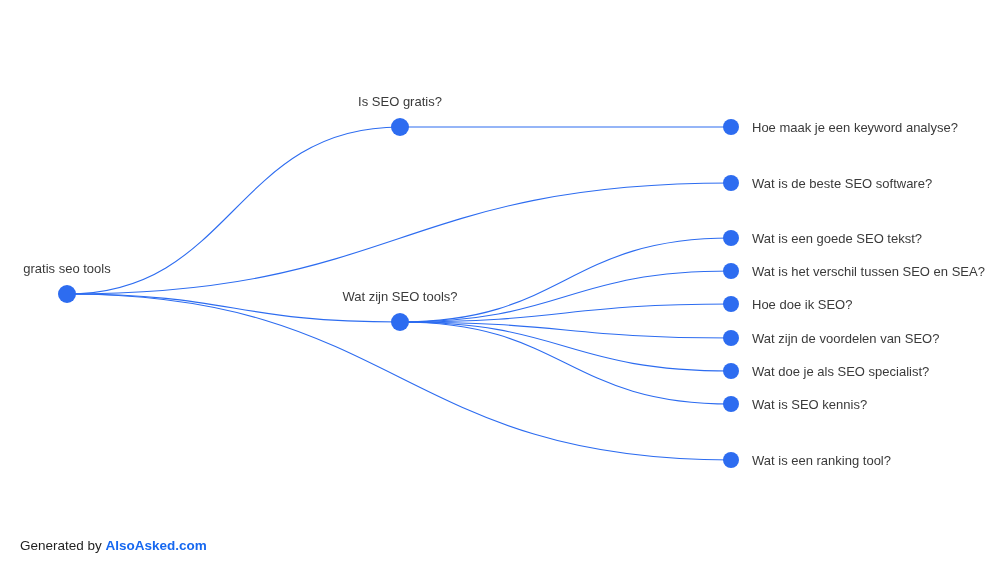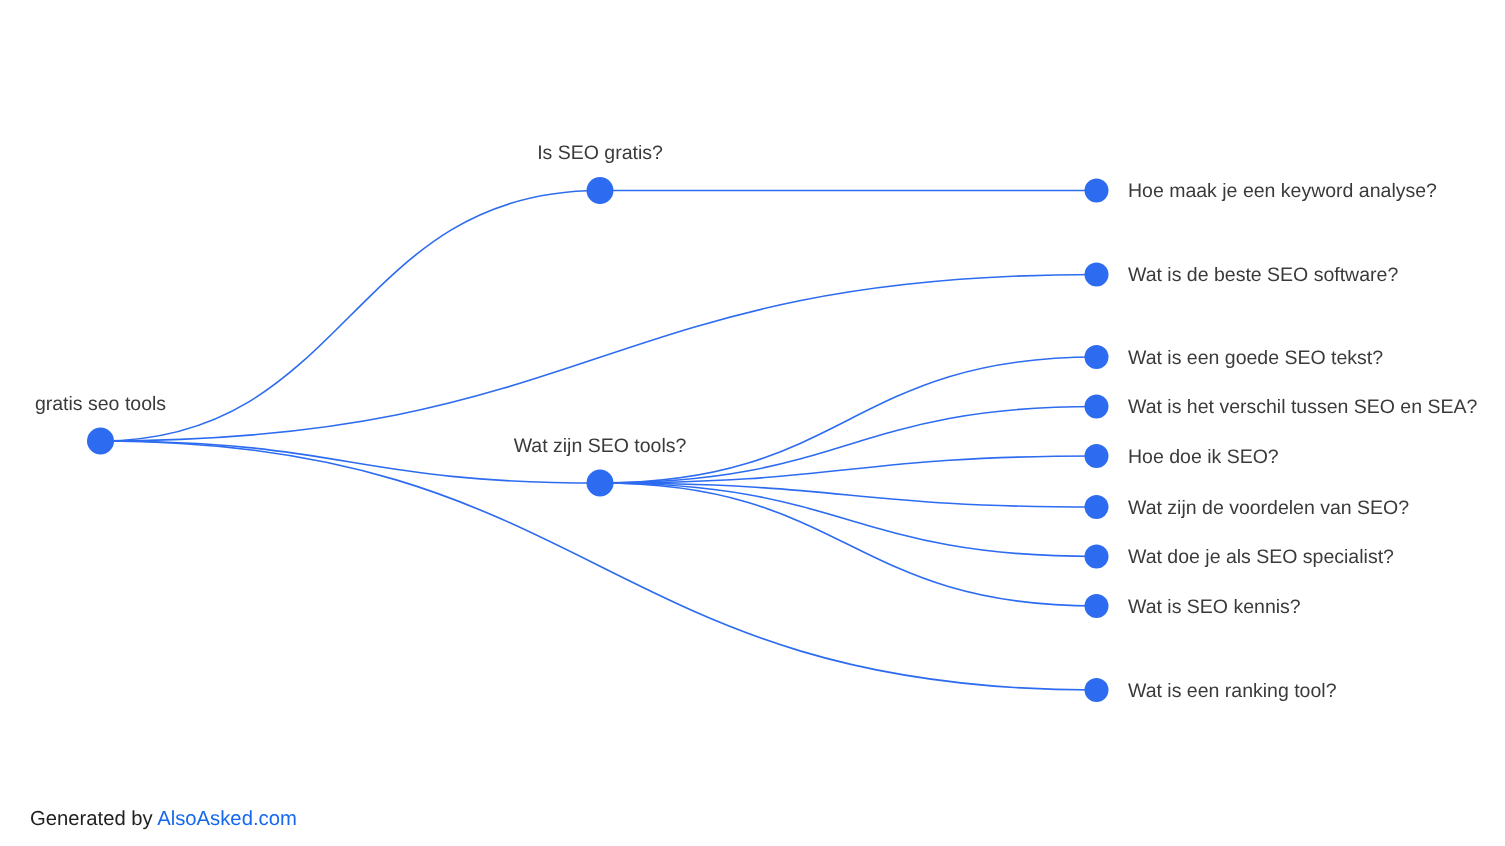--- a/index.html
+++ b/index.html
@@ -21,21 +21,21 @@
   }
   .footer {
     position: absolute;
     left: 20px;
     top: 538px;
     font-size: 13.5px;
     color: #1f1f1f;
     white-space: nowrap;
   }
   .footer .brand {
-    font-weight: 400;
+    font-weight: 700;
     text-decoration: none;
     cursor: pointer;
   }
 </style>
 </head>
 <body>
 
 <div class="stage" style="background: rgb(255, 255, 255);">
   <svg width="1003" height="564" viewBox="0 0 1003 564" xmlns="http://www.w3.org/2000/svg">
       <path d="M 67 294 C 233.5 294, 233.5 127, 400 127" fill="none" stroke="#2d6cf0" stroke-width="1.1"></path>

